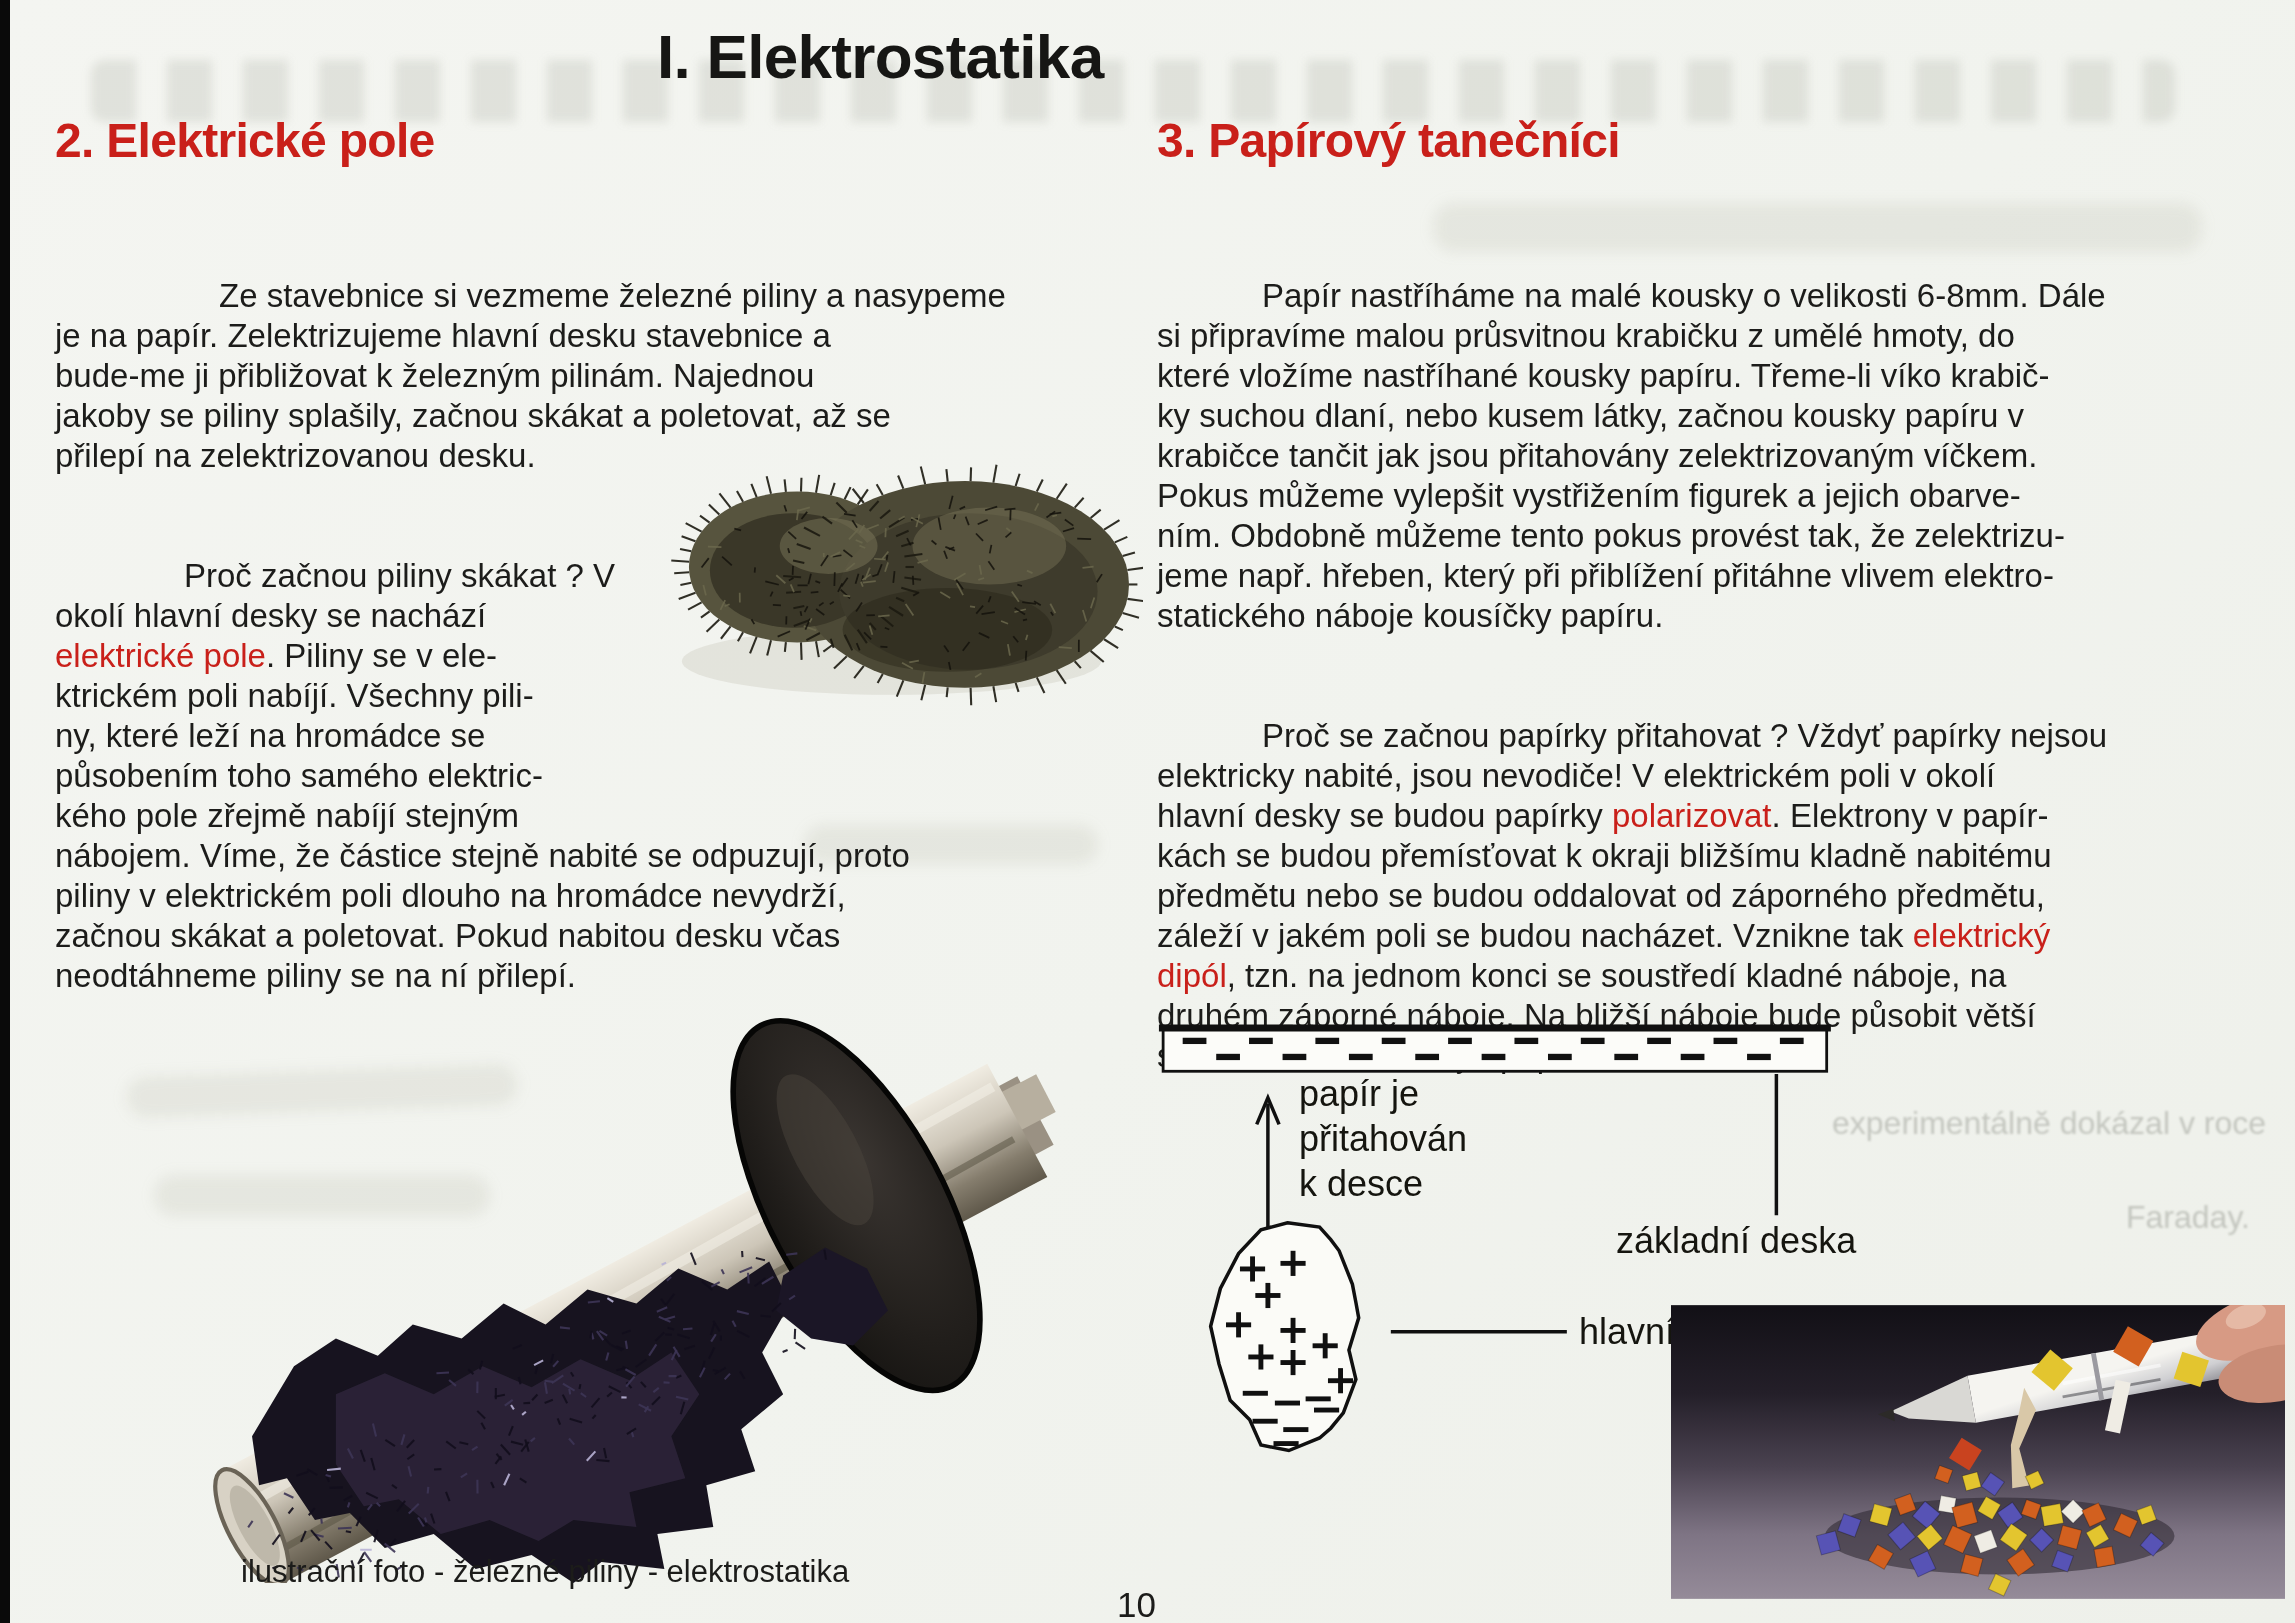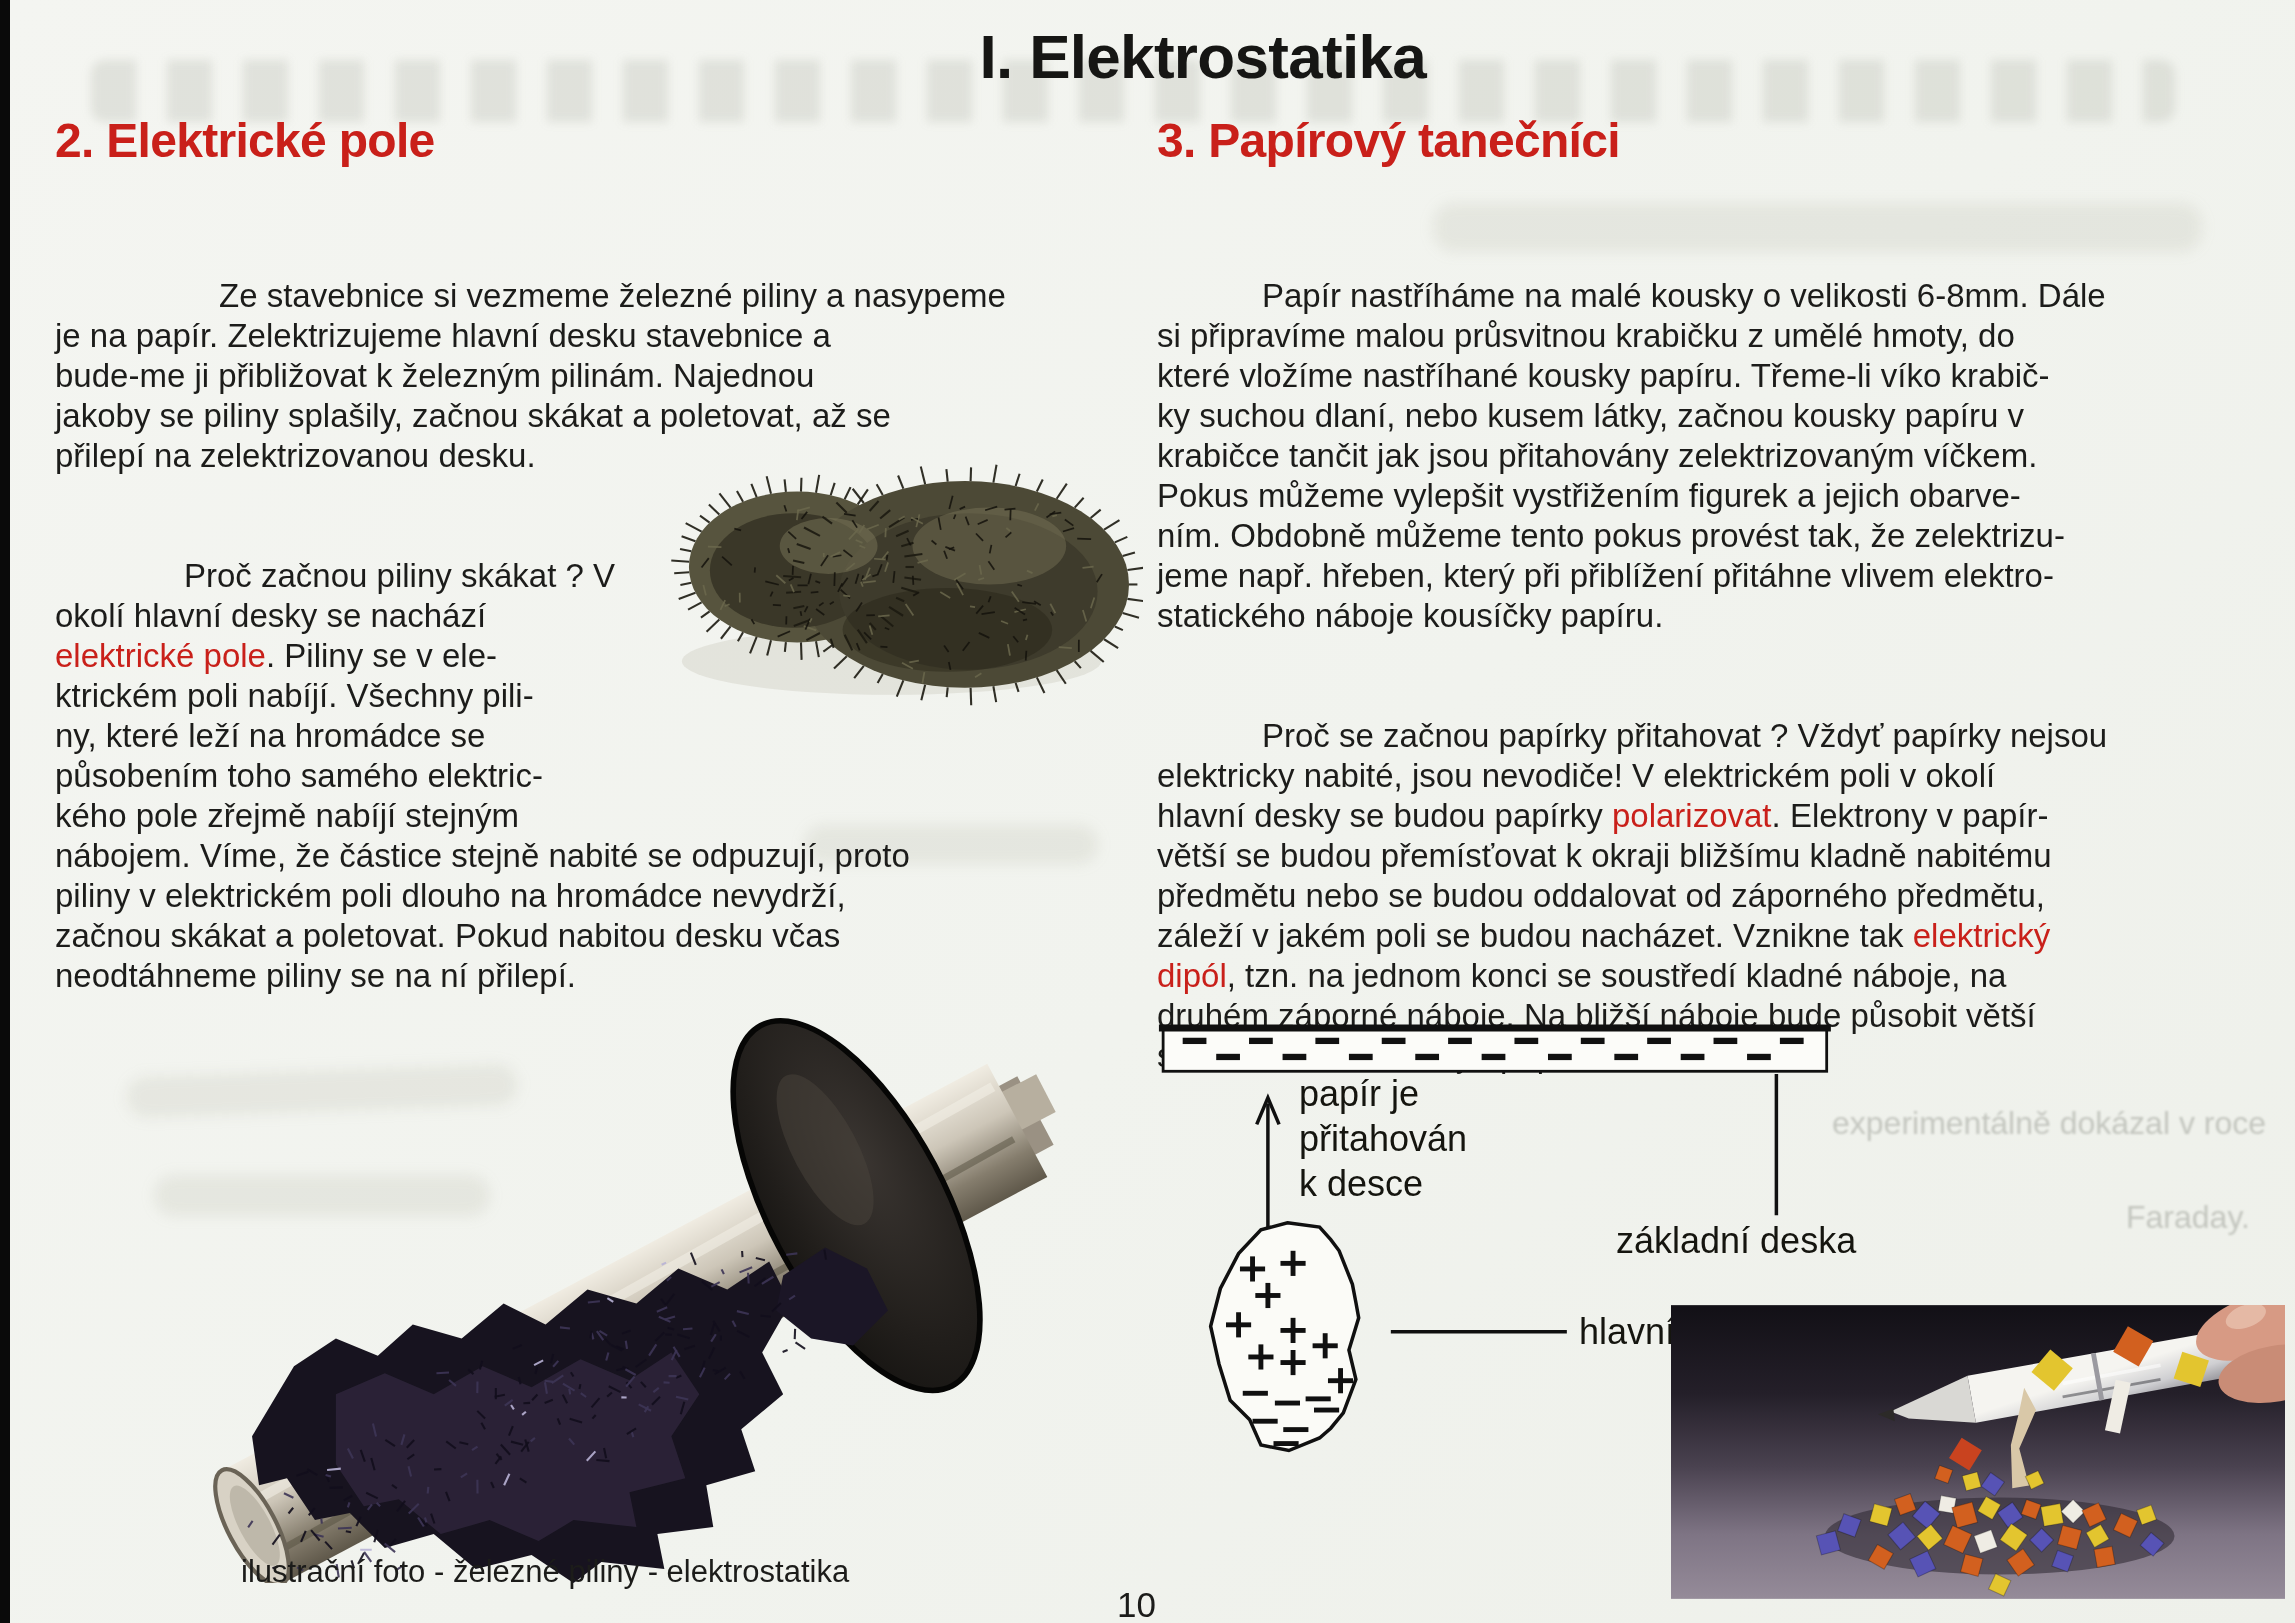--- a/index.html
+++ b/index.html
@@ -4,21 +4,21 @@
 <style>
   html,body{margin:0;padding:0;background:#e9eae6;}
   .page{
     position:relative;width:2295px;height:1624px;overflow:hidden;
     background:linear-gradient(135deg,#f4f5f1 0%,#f1f3ee 55%,#eef0ea 100%);
     font-family:"Liberation Sans","DejaVu Sans",sans-serif;color:#1d1d1b;
   }
   .abs{position:absolute;}
   .edge{left:0;top:0;width:9.8px;height:100%;background:#0a0a0a;}
   .title{
-    left:657px;top:21px;width:769px;text-align:right;
+    left:657px;top:21px;width:769px;text-align:left;
     font-size:62px;font-weight:bold;color:#161614;letter-spacing:-0.7px;
   }
   h2.sec{
     margin:0;font-size:48px;font-weight:bold;color:#c9201a;letter-spacing:-0.7px;
   }
   .col{white-space:pre;font-size:33px;line-height:40px;color:#1c1c1a;}
   .col p{margin:0;white-space:pre;}
   .ind1{text-indent:164px;}
   .ind2{text-indent:129px;}
   .ind3{text-indent:105px;}
@@ -83,21 +83,21 @@
 které vložíme nastříhané kousky papíru. Třeme-li víko krabič-
 ky suchou dlaní, nebo kusem látky, začnou kousky papíru v
 krabičce tančit jak jsou přitahovány zelektrizovaným víčkem.
 Pokus můžeme vylepšit vystřižením figurek a jejich obarve-
 ním. Obdobně můžeme tento pokus provést tak, že zelektrizu-
 jeme např. hřeben, který při přiblížení přitáhne vlivem elektro-
 statického náboje kousíčky papíru.</p>
     <p class="ind3"><span>Proč se začnou papírky přitahovat ? Vždyť papírky nejsou
 elektricky nabité, jsou nevodiče! V elektrickém poli v okolí
 hlavní desky se budou papírky </span><span class="red">polarizovat</span><span>. Elektrony v papír-
-větší se budou přemísťovat k okraji bližšímu kladně nabitému
+kách se budou přemísťovat k okraji bližšímu kladně nabitému
 předmětu nebo se budou oddalovat od záporného předmětu,
 záleží v jakém poli se budou nacházet. Vznikne tak </span><span class="red">elektrický</span><span>
 </span><span class="red">dipól</span><span>, tzn. na jednom konci se soustředí kladné náboje, na
 druhém záporné náboje. Na bližší náboje bude působit větší
 síla než na vzdálenější papírek.</span></p>
   </div>
 
   <svg class="abs" style="left:654px;top:420px;" width="489" height="294" viewBox="0 0 700 420">
     <ellipse cx="340" cy="345" rx="300" ry="48" fill="#b9b5a4" opacity="0.25"></ellipse>
     <ellipse cx="205" cy="210" rx="155" ry="108" fill="#57543e"></ellipse>

